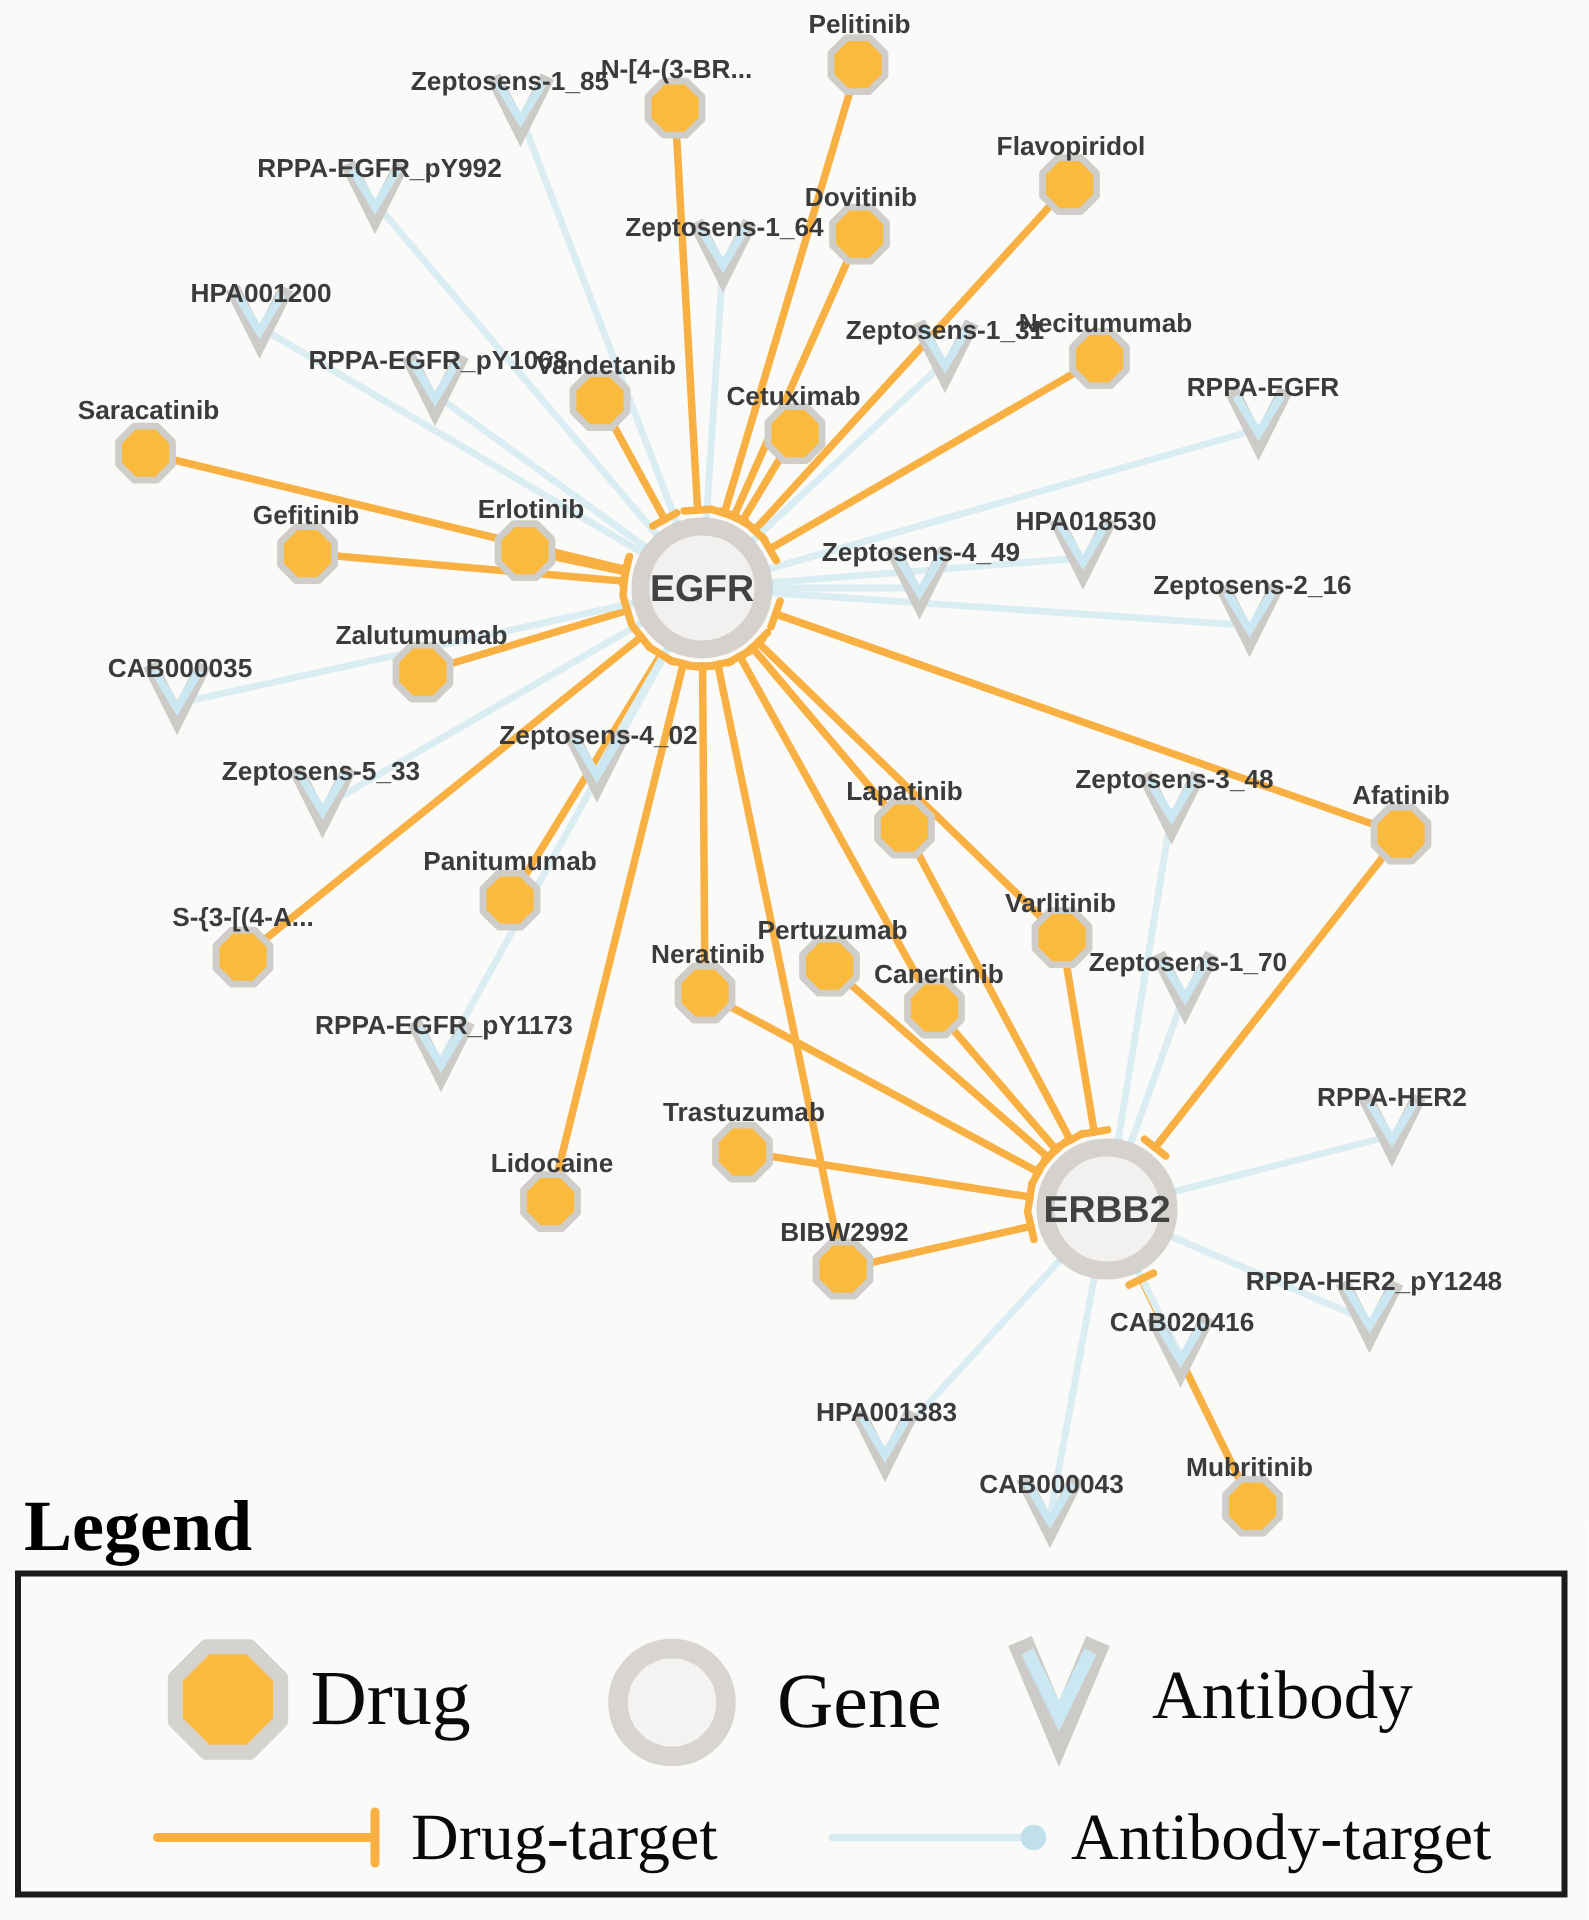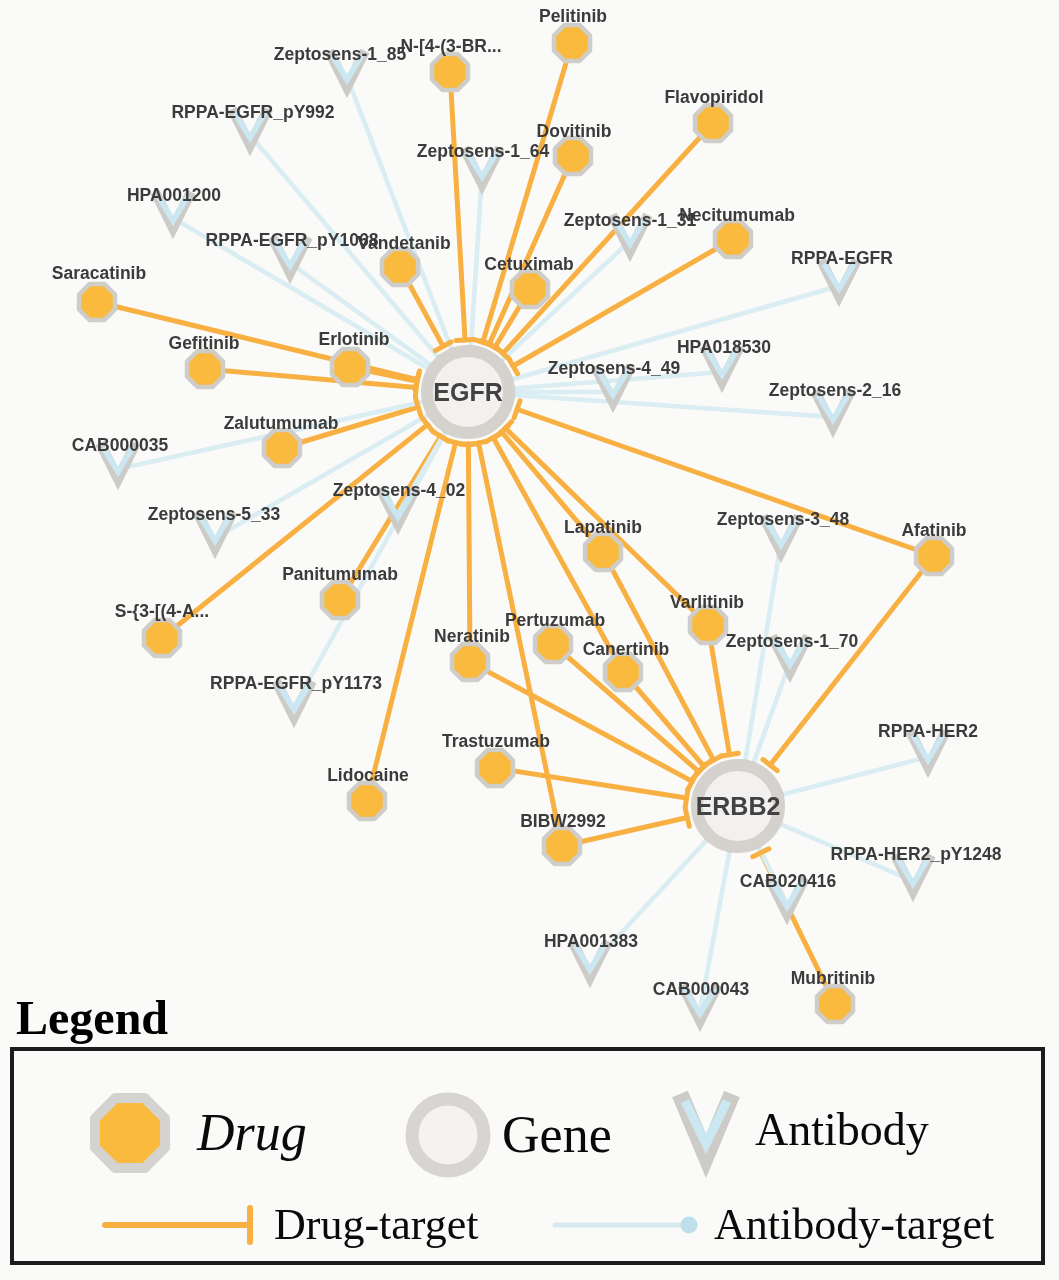--- a/index.html
+++ b/index.html
@@ -13,23 +13,23 @@
   .gene-label { font-family:"Liberation Sans",sans-serif; font-weight:700; font-size:25px; fill:#424242; }
   .legend-title {
     position:absolute; left:16px; top:990px;
     font-family:"Liberation Serif",serif; font-weight:700; font-size:48px; color:#000;
   }
   .legend-box {
     position:absolute; left:10px; top:1047px; width:1035px; height:218px;
     border:4px solid #1C1C1C; background:#FAFAF9; box-sizing:border-box;
   }
   .legend-item { position:absolute; display:flex; align-items:center; }
-  .li-drug      { left:69px;  top:35px;  gap:20px;font-style:italic; }
-  .li-gene      { left:388px; top:38px;  gap:8px; }
-  .li-antibody  { left:650px; top:30px;  gap:7px;  }
+  .li-drug      { left:91px;  top:35px;  gap:8px; }
+  .li-gene      { left:388px; top:38px;  gap:24px; }
+  .li-antibody  { left:650px; top:30px;  gap:20px;  }
   .li-drugtgt   { left:86px;  top:152px; gap:10px; }
   .li-abtgt     { left:536px; top:152px; gap:12px; }
   .l-big   { font-family:"Liberation Serif",serif; font-size:52px; color:#0A0A0A; line-height:1; }
   .l-med   { font-family:"Liberation Serif",serif; font-size:46px; color:#0A0A0A; line-height:1; }
   .l-small { font-family:"Liberation Serif",serif; font-size:44px; color:#0A0A0A; line-height:1; }
 </style>
 </head>
 <body>
 
 <div id="stage">

